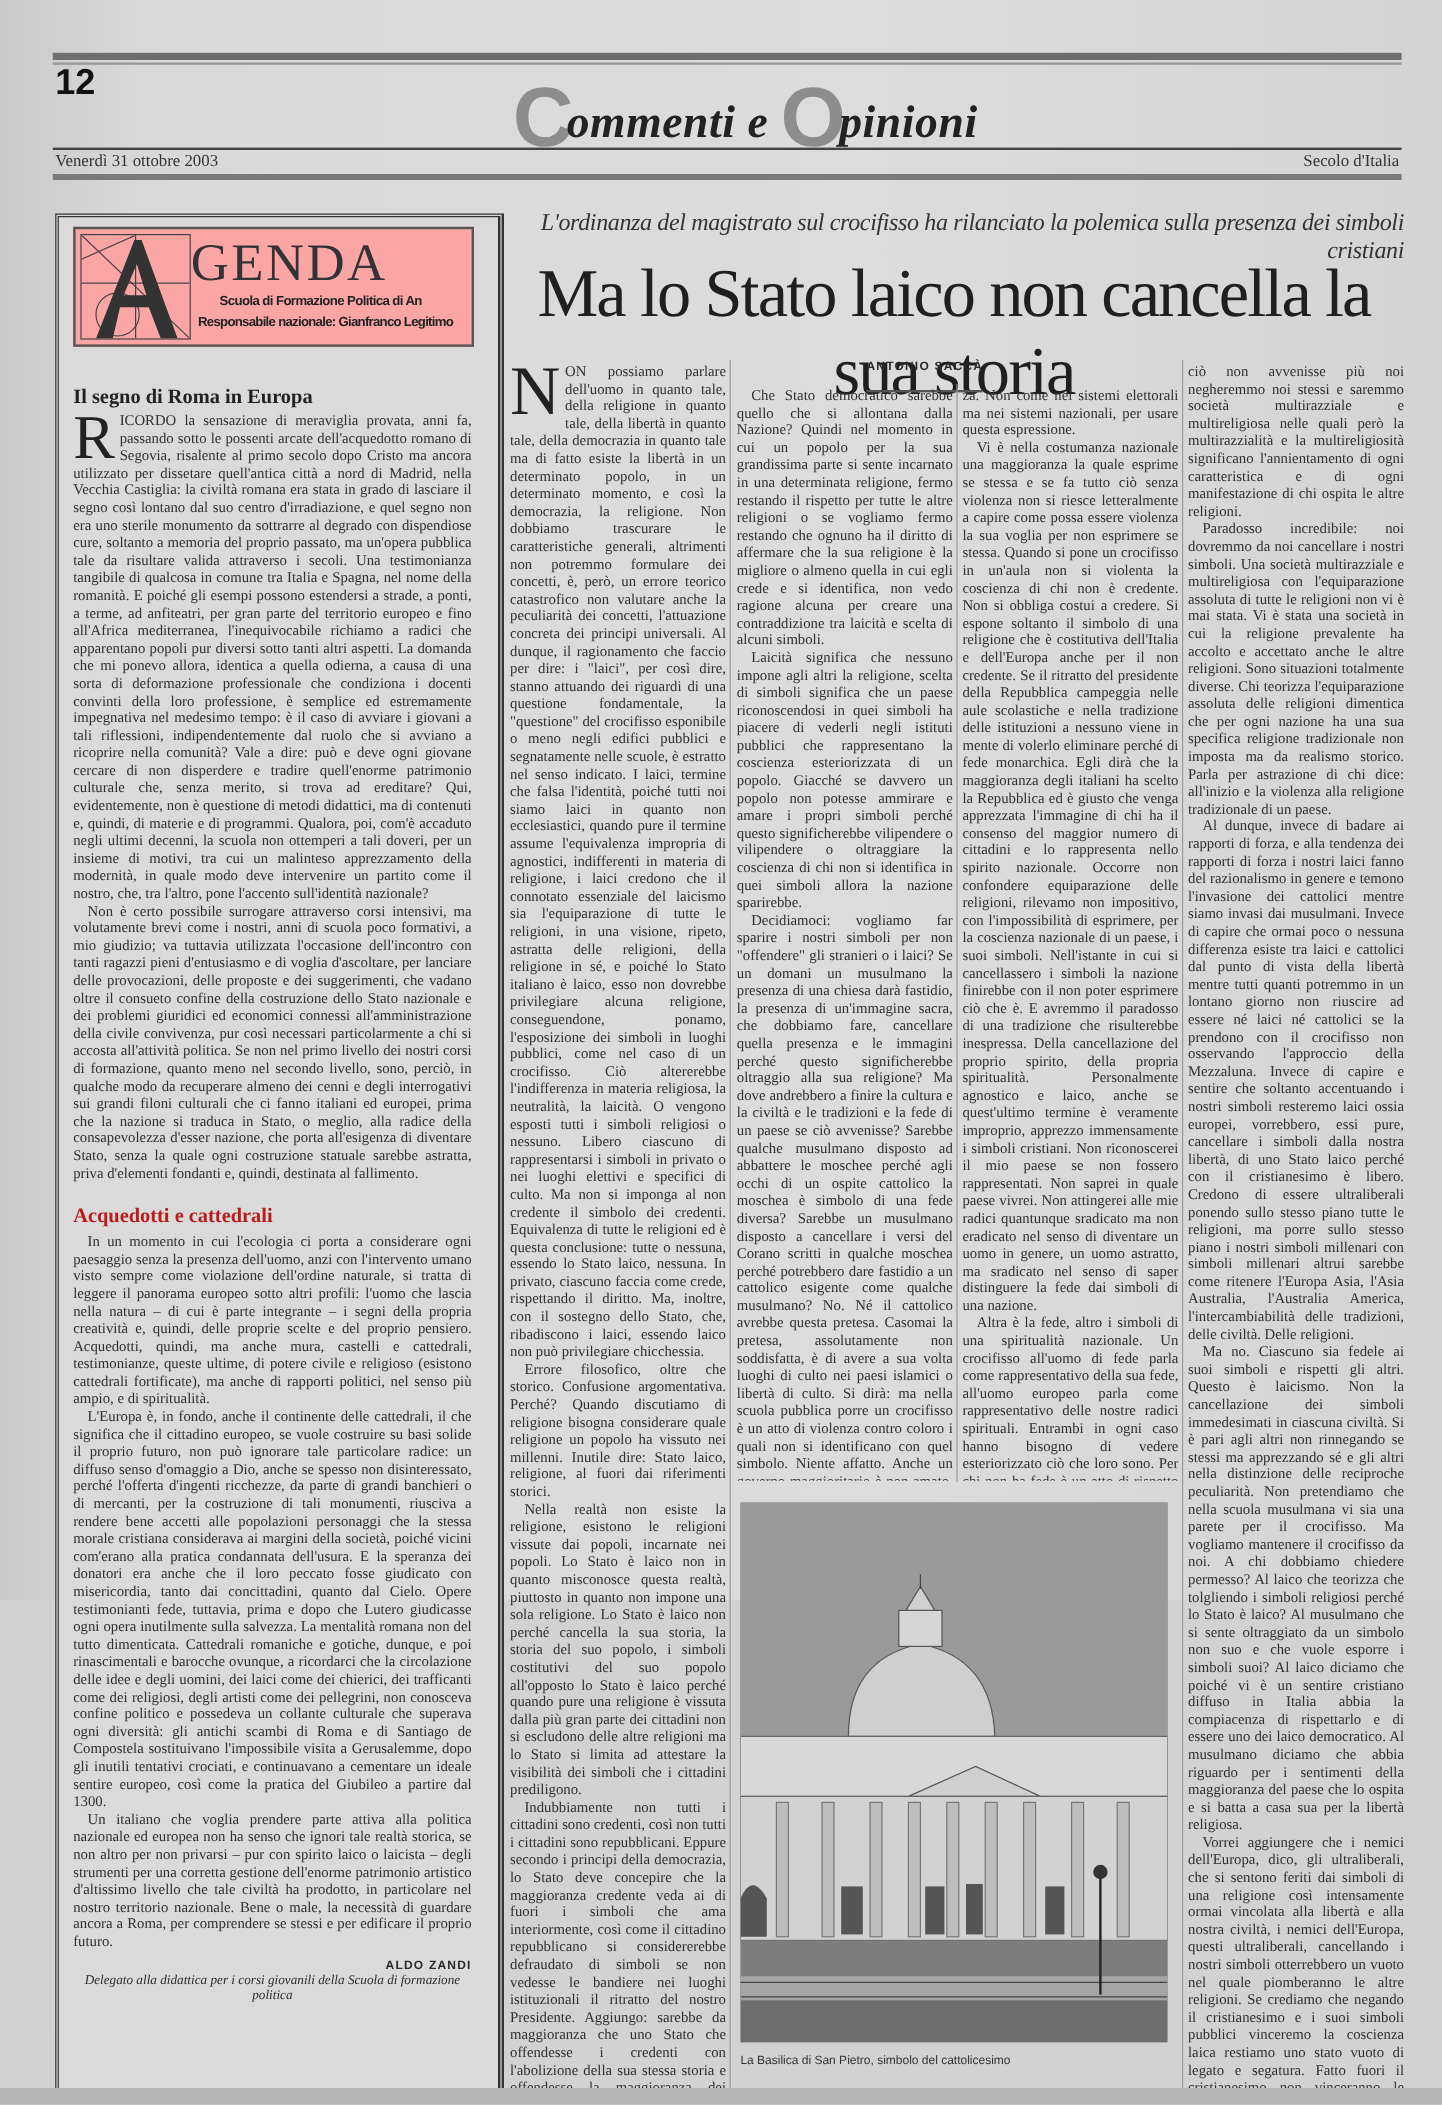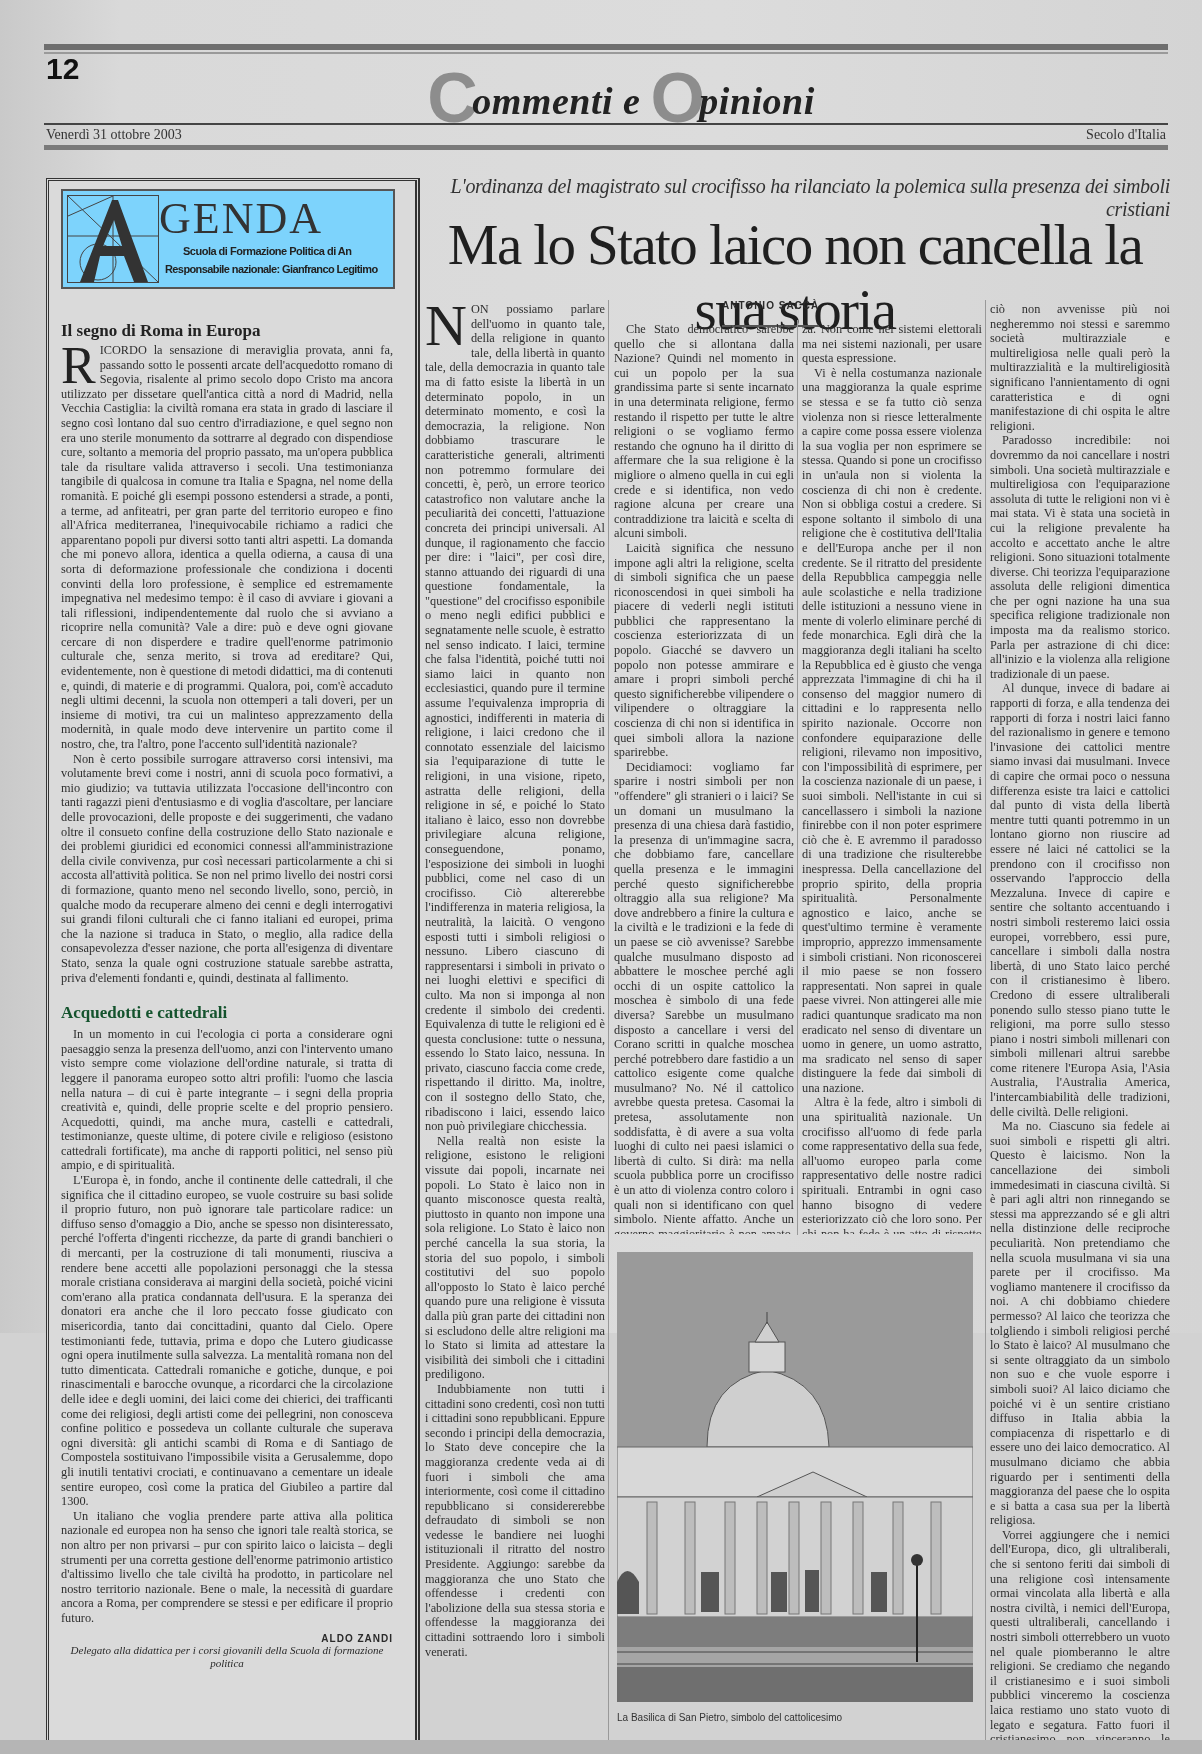--- a/index.html
+++ b/index.html
@@ -19,32 +19,32 @@
   .section-title .wrap { display:inline-block; position:relative; font-family:"Liberation Serif", serif; font-style:italic; font-weight:bold; font-size:38px; color:#222; letter-spacing:0.5px; }
   .big-letter { font-style:normal; font-family:"Liberation Sans", sans-serif; font-weight:bold; font-size:70px; color:#8d8d8d; vertical-align:-8px; margin-right:-6px; }
   .rule-mid { position:absolute; left:44px; top:123px; width:1124px; height:2px; background:#444; }
   .dateline { position:absolute; left:46px; top:127px; font-size:14px; color:#333; }
   .masthead { position:absolute; right:36px; top:127px; font-size:14px; color:#333; }
   .rule-bottom { position:absolute; left:44px; top:145px; width:1124px; height:5px; background:#7a7a7a; }
 
   
   .agenda-col { position:absolute; left:46px; top:178px; width:366px; height:1560px;
     border:3px double #333; border-right:5px double #333; background:#dadada; }
-  .agenda-logo { position:absolute; left:12px; top:8px; width:330px; height:96px; border:2px solid #555; background:#7dd3fc; }
+  .agenda-logo { position:absolute; left:12px; top:8px; width:330px; height:96px; border:2px solid #555; background:#fca5a5; }
   .agenda-logo .A { position:absolute; left:4px; top:4px; width:90px; height:86px; border:1px solid #444; }
   .agenda-logo .A svg { width:100%; height:100%; }
   .agenda-logo .gtext { position:absolute; left:96px; top:2px; font-family:"Liberation Serif", serif; font-size:44px; letter-spacing:2px; color:#333; }
   .agenda-logo .sub1 { position:absolute; left:120px; top:54px; font-family:"Liberation Sans", sans-serif; font-size:11px; font-weight:bold; letter-spacing:-0.5px; color:#222; }
   .agenda-logo .sub2 { position:absolute; left:102px; top:72px; font-family:"Liberation Sans", sans-serif; font-size:11px; font-weight:bold; letter-spacing:-0.6px; color:#222; }
   .agenda-body { position:absolute; left:12px; top:140px; width:332px; }
   .agenda-h { font-weight:bold; font-size:17px; margin:0 0 2px 0; color:#222; }
   .agenda-p { font-size:12.3px; line-height:14.6px; text-align:justify; margin:0; color:#2f2f2f; }
   .agenda-p + .agenda-p { text-indent:12px; }
   .dropcap { float:left; font-size:52px; line-height:40px; margin:3px 4px 0 0; color:#222; }
-  .agenda-h2 { font-weight:bold; font-size:17px; margin:18px 0 4px 0; color:#14532d; }
+  .agenda-h2 { font-weight:bold; font-size:17px; margin:18px 0 4px 0; color:#b91c1c; }
   .signature { text-align:right; font-family:"Liberation Sans", sans-serif; font-weight:bold; font-size:10px; letter-spacing:1px; margin-top:8px; }
   .sig-role { text-align:center; font-style:italic; font-size:11px; line-height:13px; }
 
   
   .kicker { position:absolute; left:420px; top:175px; width:750px; text-align:right; font-style:italic; font-size:20px; color:#333; letter-spacing:-0.3px; }
   .headline { position:absolute; left:420px; top:212px; width:750px; text-align:center; font-size:57px; letter-spacing:-1.6px; color:#1f1f1f; }
   .byline { position:absolute; left:722px; top:300px; font-family:"Liberation Sans", sans-serif; font-weight:bold; font-size:10px; letter-spacing:1px; border-bottom:2px solid #555; padding-bottom:14px; }
   .col { position:absolute; font-size:12.3px; line-height:14.6px; text-align:justify; color:#2f2f2f; }
   .col p { margin:0; text-indent:12px; }
   .col p.noindent { text-indent:0; }
@@ -115,20 +115,21 @@
   <div class="kicker">L'ordinanza del magistrato sul crocifisso ha rilanciato la polemica sulla presenza dei simboli cristiani</div>
   <div class="headline">Ma lo Stato laico non cancella la sua storia</div>
   <div class="byline">ANTONIO SACCÀ</div>
 
   <div class="col-rule" style="left:608px; top:300px; height:1440px;"></div>
   <div class="col-rule" style="left:797px; top:320px; height:915px;"></div>
   <div class="col-rule" style="left:985px; top:300px; height:1440px;"></div>
 
   <div class="col col1">
     <p class="noindent"><span class="dropN">N</span><span>ON possiamo parlare dell'uomo in quanto tale, della religione in quanto tale, della libertà in quanto tale, della democrazia in quanto tale ma di fatto esiste la libertà in un determinato popolo, in un determinato momento, e così la democrazia, la religione. Non dobbiamo trascurare le caratteristiche generali, altrimenti non potremmo formulare dei concetti, è, però, un errore teorico catastrofico non valutare anche la peculiarità dei concetti, l'attuazione concreta dei principi universali. Al dunque, il ragionamento che faccio per dire: i "laici", per così dire, stanno attuando dei riguardi di una questione fondamentale, la "questione" del crocifisso esponibile o meno negli edifici pubblici e segnatamente nelle scuole, è estratto nel senso indicato. I laici, termine che falsa l'identità, poiché tutti noi siamo laici in quanto non ecclesiastici, quando pure il termine assume l'equivalenza impropria di agnostici, indifferenti in materia di religione, i laici credono che il connotato essenziale del laicismo sia l'equiparazione di tutte le religioni, in una visione, ripeto, astratta delle religioni, della religione in sé, e poiché lo Stato italiano è laico, esso non dovrebbe privilegiare alcuna religione, conseguendone, ponamo, l'esposizione dei simboli in luoghi pubblici, come nel caso di un crocifisso. Ciò altererebbe l'indifferenza in materia religiosa, la neutralità, la laicità. O vengono esposti tutti i simboli religiosi o nessuno. Libero ciascuno di rappresentarsi i simboli in privato o nei luoghi elettivi e specifici di culto. Ma non si imponga al non credente il simbolo dei credenti. Equivalenza di tutte le religioni ed è questa conclusione: tutte o nessuna, essendo lo Stato laico, nessuna. In privato, ciascuno faccia come crede, rispettando il diritto. Ma, inoltre, con il sostegno dello Stato, che, ribadiscono i laici, essendo laico non può privilegiare chicchessia.</span></p>
+    <p>Errore filosofico, oltre che storico. Confusione argomentativa. Perché? Quando discutiamo di religione bisogna considerare quale religione un popolo ha vissuto nei millenni. Inutile dire: Stato laico, religione, al fuori dai riferimenti storici.</p>
     <p>Nella realtà non esiste la religione, esistono le religioni vissute dai popoli, incarnate nei popoli. Lo Stato è laico non in quanto misconosce questa realtà, piuttosto in quanto non impone una sola religione. Lo Stato è laico non perché cancella la sua storia, la storia del suo popolo, i simboli costitutivi del suo popolo all'opposto lo Stato è laico perché quando pure una religione è vissuta dalla più gran parte dei cittadini non si escludono delle altre religioni ma lo Stato si limita ad attestare la visibilità dei simboli che i cittadini prediligono.</p>
     <p>Indubbiamente non tutti i cittadini sono credenti, così non tutti i cittadini sono repubblicani. Eppure secondo i principi della democrazia, lo Stato deve concepire che la maggioranza credente veda ai di fuori i simboli che ama interiormente, così come il cittadino repubblicano si considererebbe defraudato di simboli se non vedesse le bandiere nei luoghi istituzionali il ritratto del nostro Presidente. Aggiungo: sarebbe da maggioranza che uno Stato che offendesse i credenti con l'abolizione della sua stessa storia e offendesse la maggioranza dei cittadini sottraendo loro i simboli venerati.</p>
 
   </div>
 
   <div class="col col2">
     <p>Che Stato democratico sarebbe quello che si allontana dalla Nazione? Quindi nel momento in cui un popolo per la sua grandissima parte si sente incarnato in una determinata religione, fermo restando il rispetto per tutte le altre religioni o se vogliamo fermo restando che ognuno ha il diritto di affermare che la sua religione è la migliore o almeno quella in cui egli crede e si identifica, non vedo ragione alcuna per creare una contraddizione tra laicità e scelta di alcuni simboli.</p>
     <p>Laicità significa che nessuno impone agli altri la religione, scelta di simboli significa che un paese riconoscendosi in quei simboli ha piacere di vederli negli istituti pubblici che rappresentano la coscienza esteriorizzata di un popolo. Giacché se davvero un popolo non potesse ammirare e amare i propri simboli perché questo significherebbe vilipendere o vilipendere o oltraggiare la coscienza di chi non si identifica in quei simboli allora la nazione sparirebbe.</p>
     <p>Decidiamoci: vogliamo far sparire i nostri simboli per non "offendere" gli stranieri o i laici? Se un domani un musulmano la presenza di una chiesa darà fastidio, la presenza di un'immagine sacra, che dobbiamo fare, cancellare quella presenza e le immagini perché questo significherebbe oltraggio alla sua religione? Ma dove andrebbero a finire la cultura e la civiltà e le tradizioni e la fede di un paese se ciò avvenisse? Sarebbe qualche musulmano disposto ad abbattere le moschee perché agli occhi di un ospite cattolico la moschea è simbolo di una fede diversa? Sarebbe un musulmano disposto a cancellare i versi del Corano scritti in qualche moschea perché potrebbero dare fastidio a un cattolico esigente come qualche musulmano? No. Né il cattolico avrebbe questa pretesa. Casomai la pretesa, assolutamente non soddisfatta, è di avere a sua volta luoghi di culto nei paesi islamici o libertà di culto. Si dirà: ma nella scuola pubblica porre un crocifisso è un atto di violenza contro coloro i quali non si identificano con quel simbolo. Niente affatto. Anche un governo maggioritario è non amato, non apprezzato da chi è all'opposizione. Ma ciò non toglie che democraticamente bisogna accettare il volere della maggioranza. Ecco, direi che la tradizione finisce con l'essere una volontà di maggioranza.</p>
   </div>

